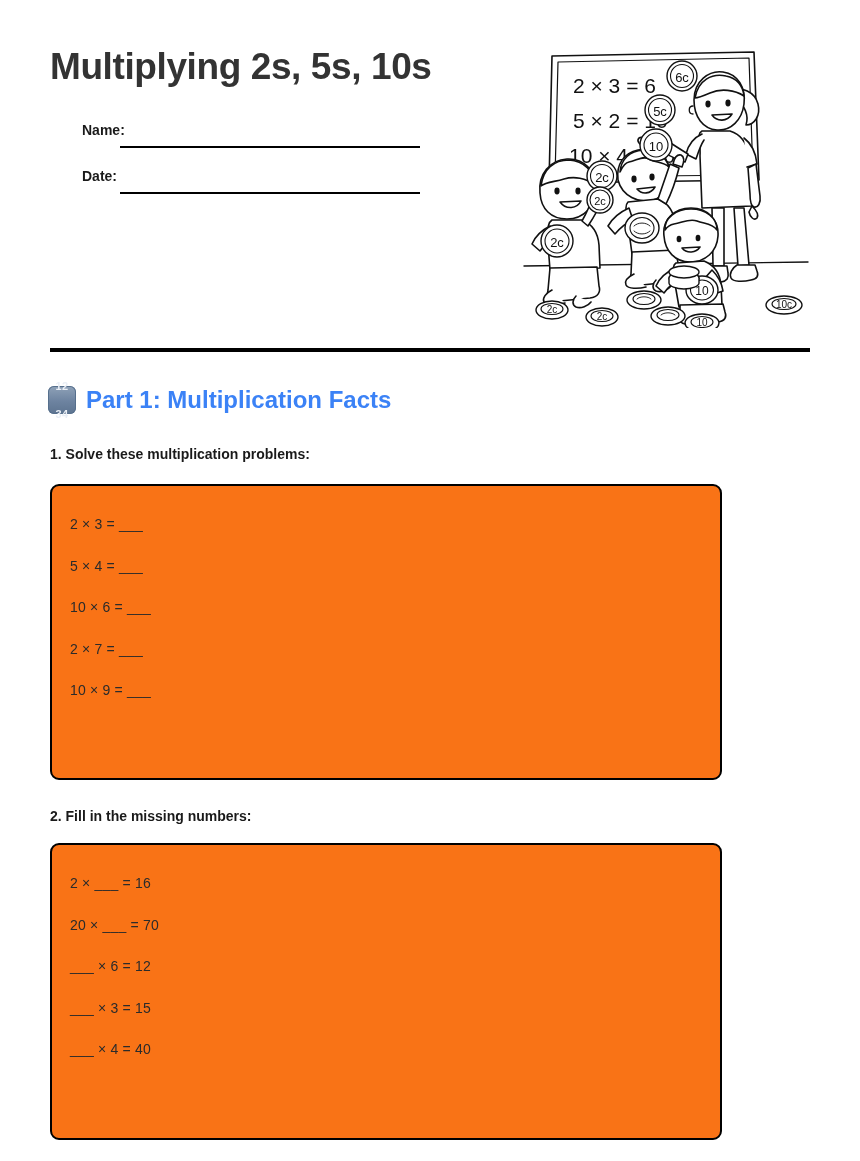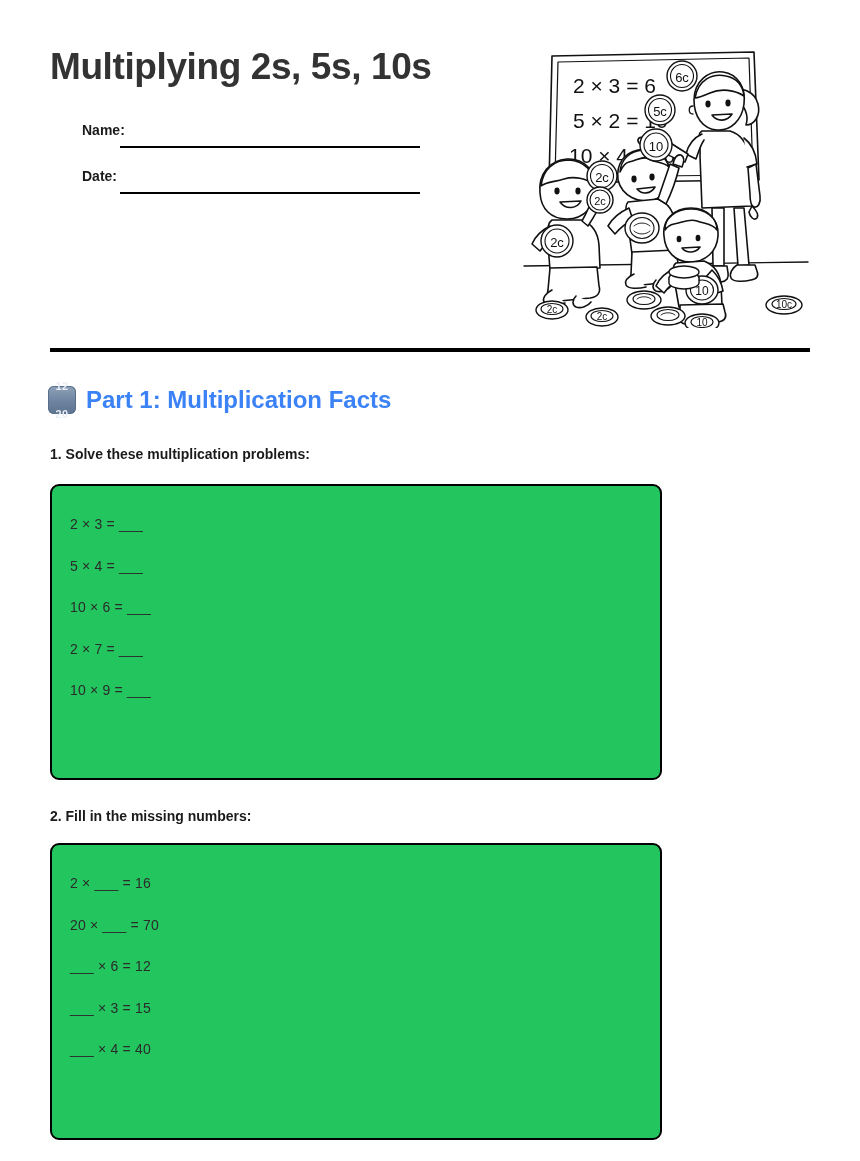--- a/index.html
+++ b/index.html
@@ -133,25 +133,25 @@
     font-weight: bold;
     color: #1a1a1a;
     white-space: nowrap;
   }
   .prompt-1 { top: 446px; }
   .prompt-2 { top: 808px; }
 
   .answer-box {
     position: absolute;
     left: 50px;
-    width: 612px;
+    width: 672px;
     border: 2px solid #000000;
     border-radius: 9px;
     box-sizing: border-box;
-    background: #22c55e;
+    background: #f97316;
   }
   .box-1 { top: 484px; height: 296px; }
   .box-2 { top: 843px; height: 297px; }
 
   .problem-list {
     position: absolute;
     left: 18px;
     top: 28px;
     right: 14px;
   }
@@ -367,21 +367,21 @@
         </g>
       </g>
     </svg>
   </div>
 
   <div class="divider"></div>
 
   <div class="section-heading">
     <span class="numbers-icon">
       <span class="icon-top">12</span>
-      <span class="icon-bottom">20</span>
+      <span class="icon-bottom">34</span>
     </span>
     <span class="section-title">Part 1: Multiplication Facts</span>
   </div>
 
   <div class="prompt prompt-1">1. Solve these multiplication problems:</div>
 
   <div class="answer-box box-1">
     <div class="problem-list">
       <div class="problem-line">2 × 3 = ___</div>
       <div class="problem-line">5 × 4 = ___</div>

